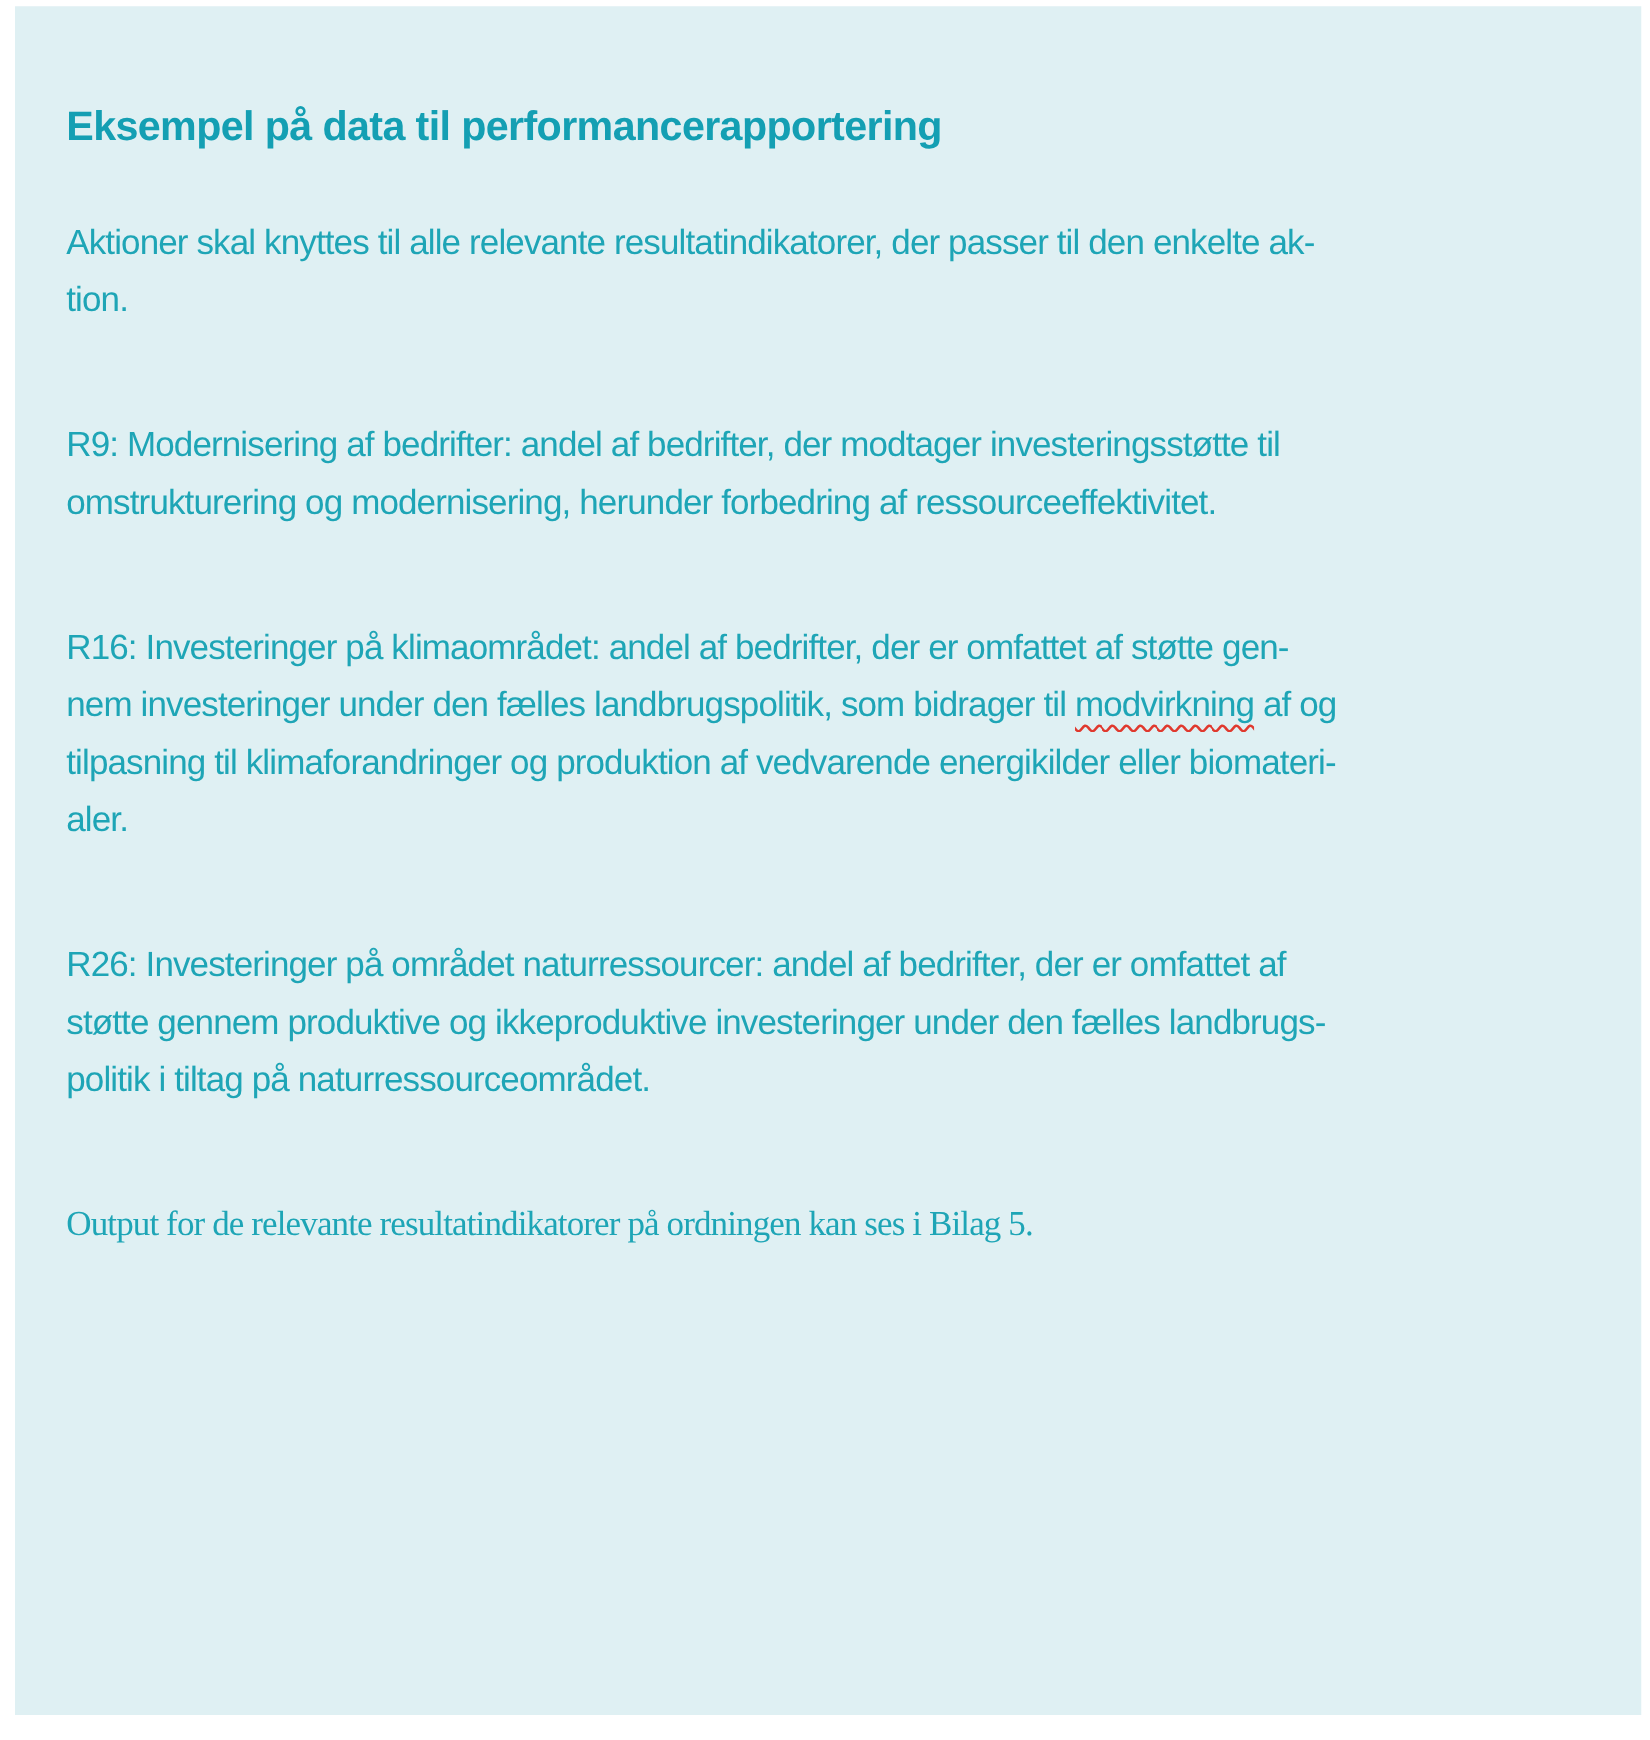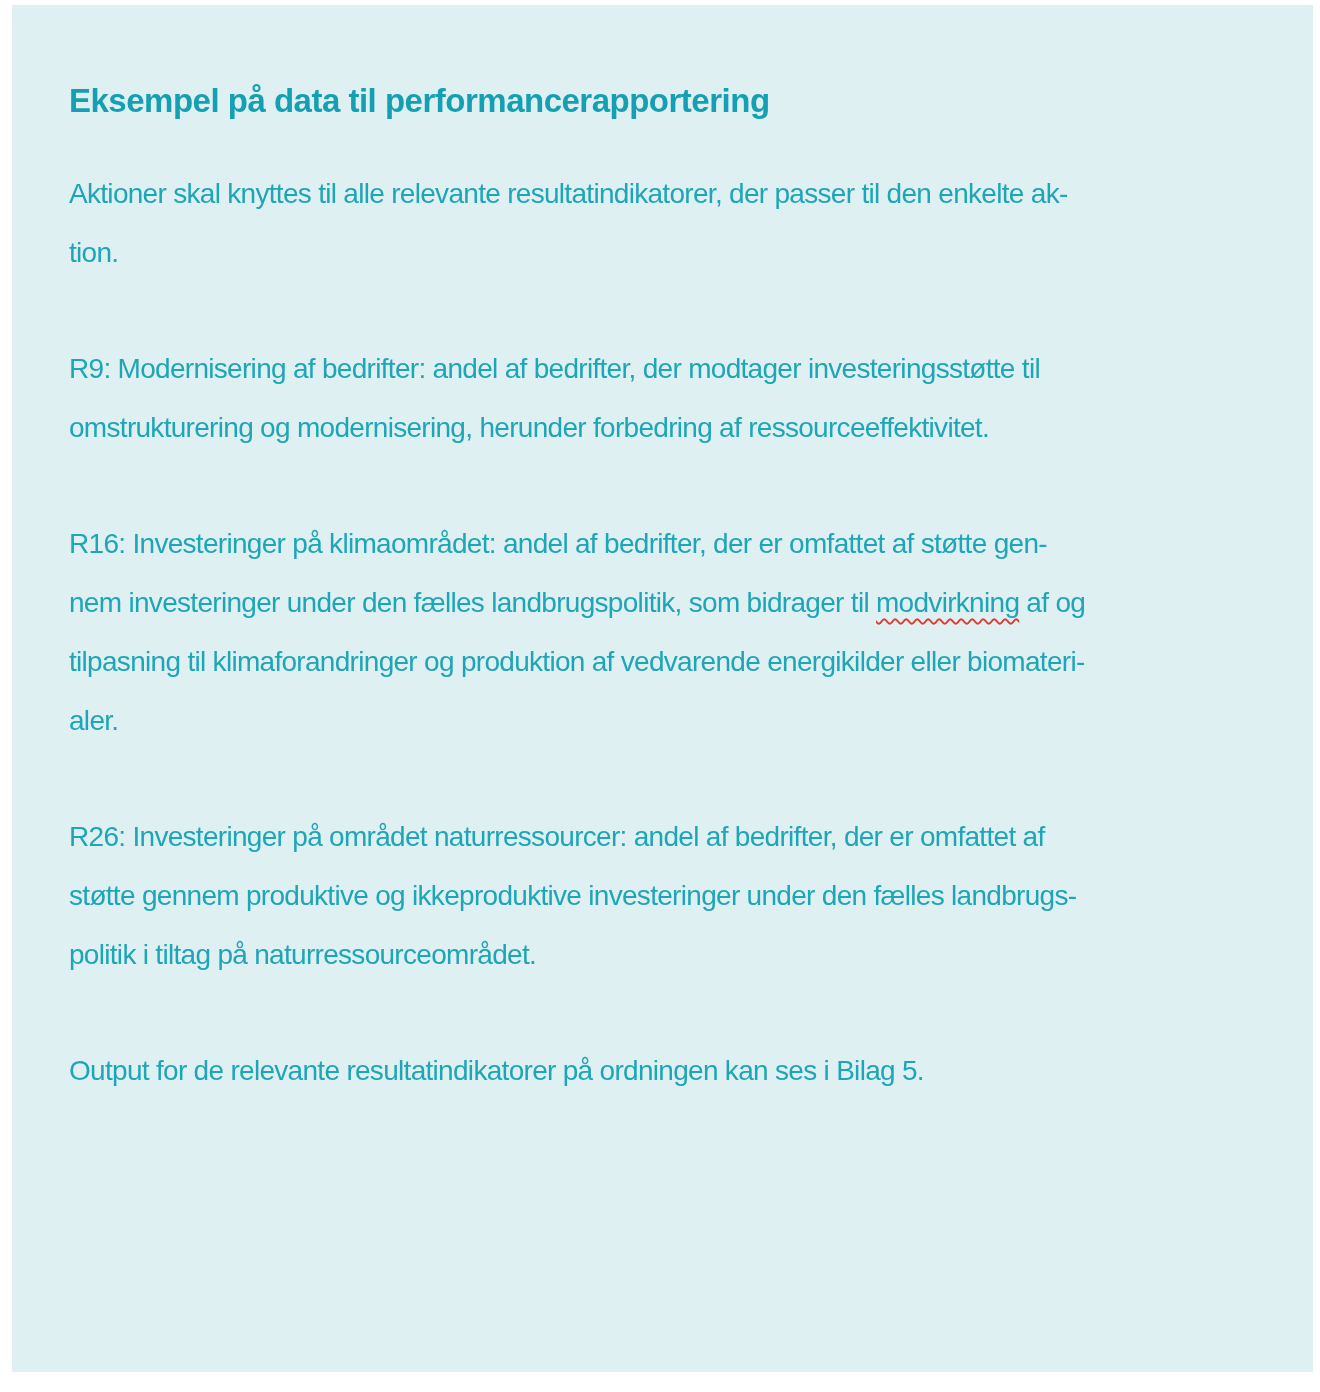--- a/index.html
+++ b/index.html
@@ -14,48 +14,48 @@
   .content-box {
     position: absolute;
     left: 12px;
     top: 5px;
     width: 1301px;
     height: 1367px;
     background: #dff0f3;
     overflow: hidden;
   }
   .content-inner {
-    padding: 0 40px 0 57px;
+    padding: 0 40px 0 41px;
     color: #1ea5b6;
   }
   .section-heading {
     font-size: 33px;
     font-weight: bold;
     letter-spacing: -0.5px;
     line-height: 40px;
     margin: 76px 0 50px 0;
     white-space: nowrap;
     color: #149fb3;
   }
   .paragraph {
     margin: 0 0 70px 0;
   }
   .paragraph:nth-child(5),
   .paragraph:nth-child(6) {
     margin-bottom: 60px;
   }
   .paragraph:last-child {
     margin-bottom: 0;
+    font-family: Liberation Serif, serif;
   }
   .line {
     font-size: 28px;
     line-height: 46px;
     letter-spacing: -0.7px;
     white-space: nowrap;
-    margin-top: 13px;
   }
   .spell-error {
     text-decoration: underline;
     text-decoration-style: wavy;
     text-decoration-color: #e0392e;
     text-decoration-thickness: 2px;
     text-underline-offset: 6px;
   }
 </style>
 </head>

